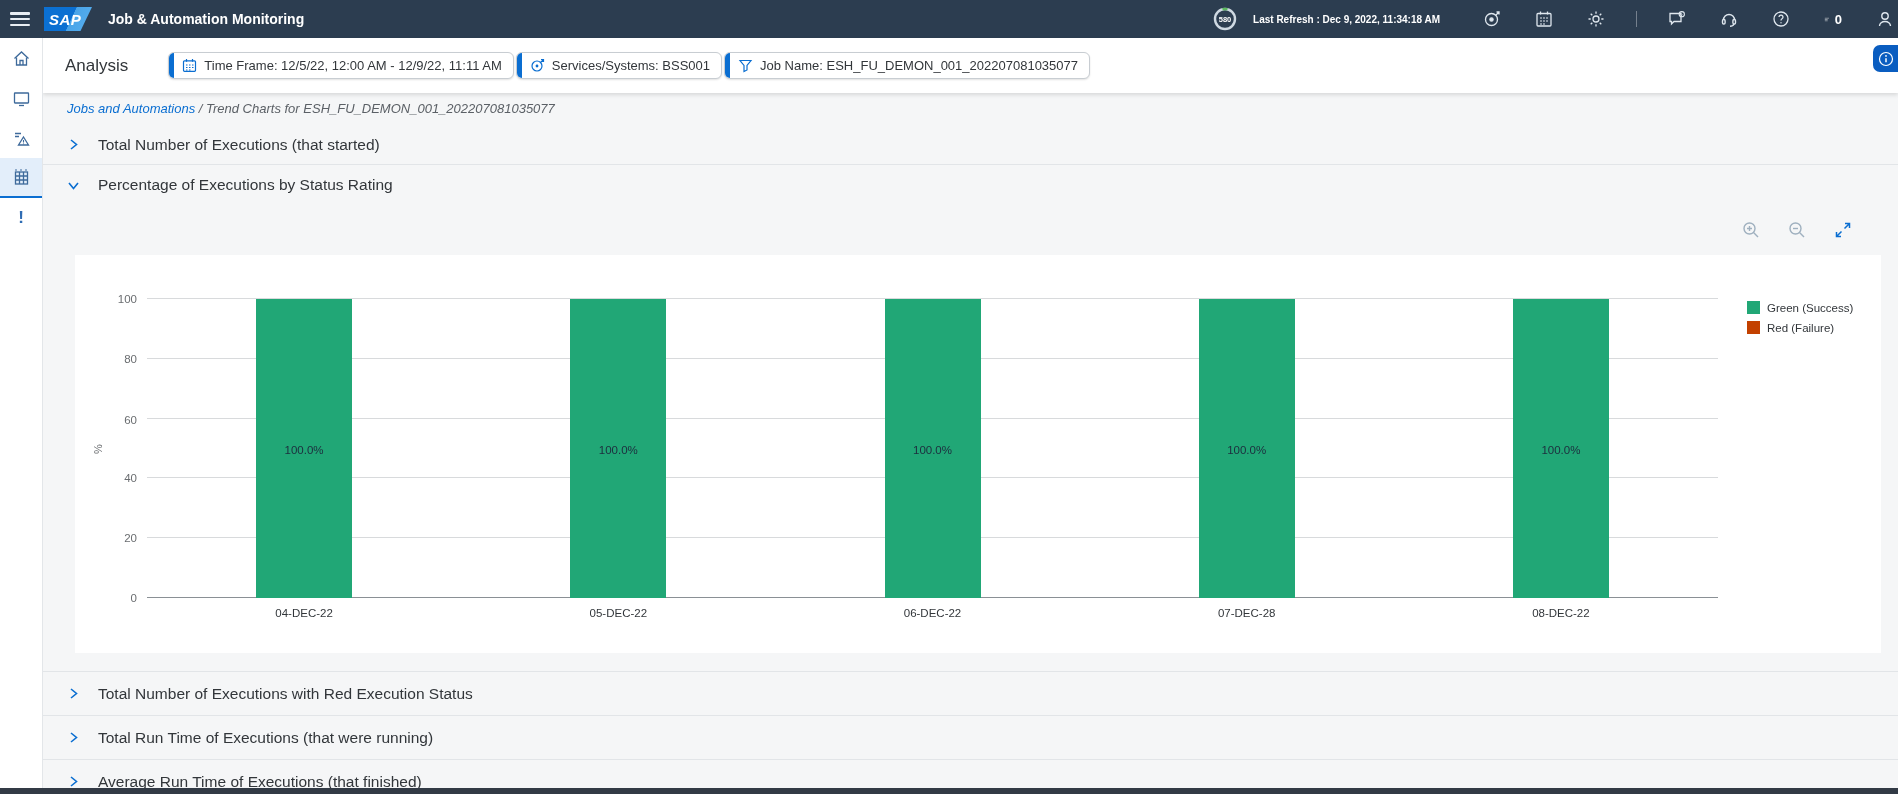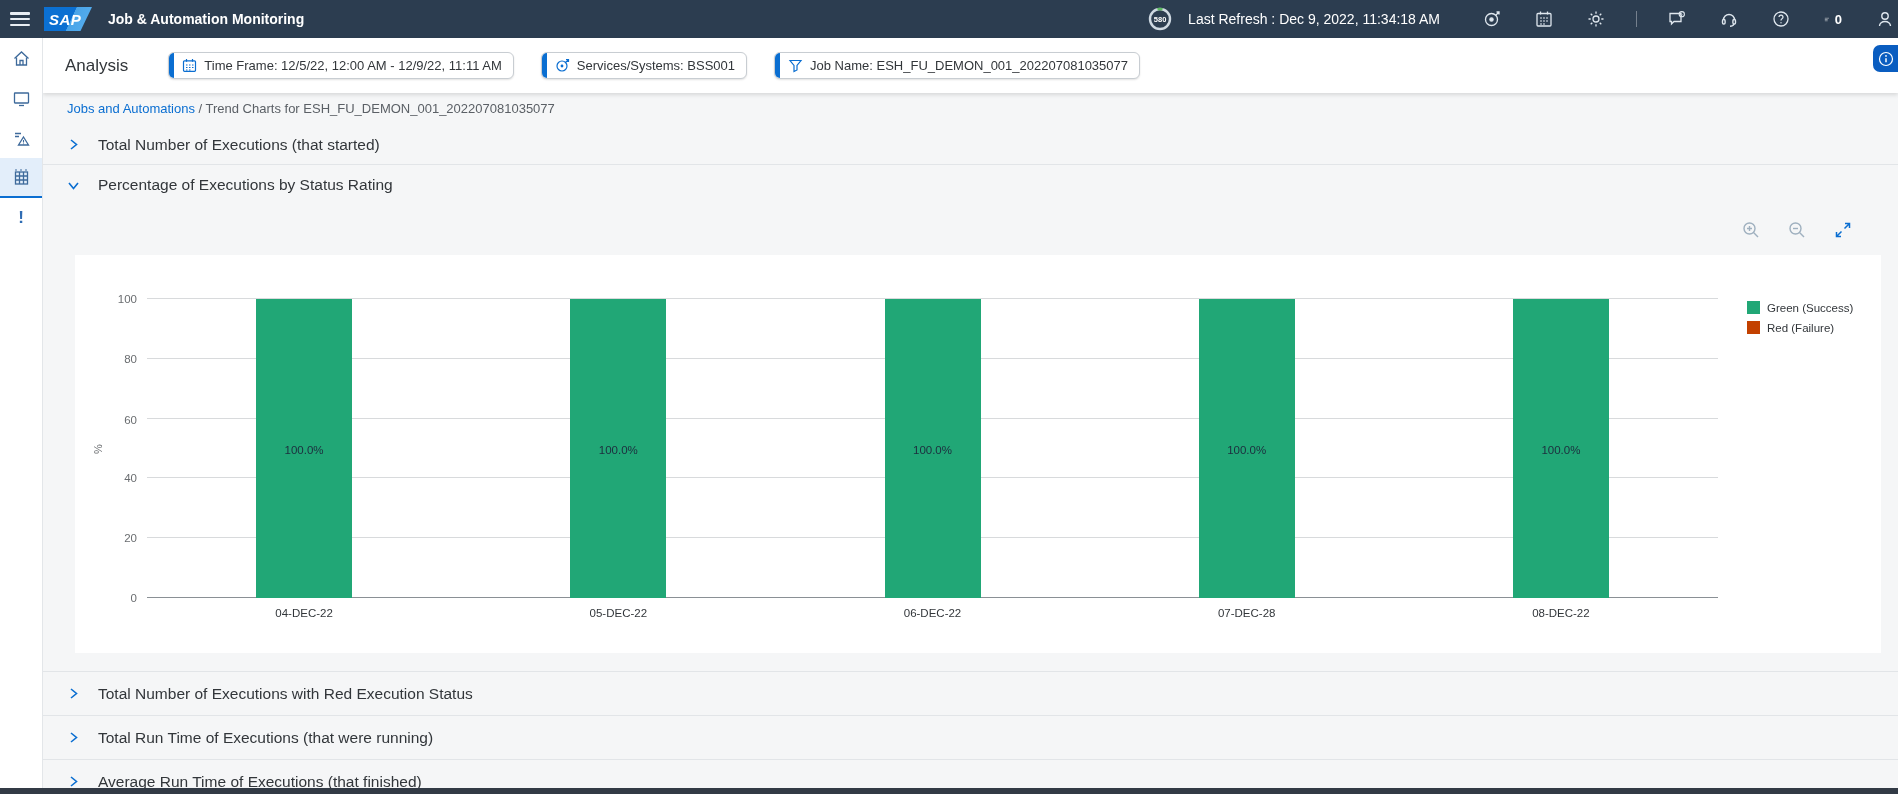--- a/index.html
+++ b/index.html
@@ -24,32 +24,32 @@
   }
   .sap-logo b { color:#fff; font-style:italic; font-size:15px; letter-spacing:.5px; padding-left:5px; }
   .shell-title { font-size:14px; font-weight:bold; color:#fff; }
   .shell-right { margin-left:auto; display:flex; align-items:center; gap:8px; }
   .refresh-badge { position:relative; width:24px; height:24px; margin-right:8px; }
   .refresh-badge svg { display:block; }
   .refresh-badge .count {
     position:absolute; inset:0; display:flex; align-items:center; justify-content:center;
     font-size:7.5px; font-weight:bold; color:#fff;
   }
-  .last-refresh { font-size:14px; font-weight:normal; color:#fff; margin-right:22px; white-space:nowrap; }
+  .last-refresh { font-size:10px; font-weight:bold; color:#fff; margin-right:22px; white-space:nowrap; }
   .hicon { width:18px; height:18px; color:#dfe7ee; margin:0 13px; cursor:pointer; position:relative; display:flex; align-items:center; }
   .hicon svg { width:18px; height:18px; }
   .hdivider { width:1px; height:16px; background:rgba(255,255,255,.35); margin:0 10px; }
   .notif { display:flex; align-items:center; gap:5px; font-size:13px; font-weight:bold; color:#fff; }
   
   .subheader {
     position:absolute; top:38px; left:43px; right:0; height:55px; background:#fff;
     display:flex; align-items:center; box-shadow:0 2px 4px rgba(0,0,0,.12); z-index:5;
   }
   .page-title { font-size:17px; color:#32363a; margin:0 40px 0 22px; }
-  .chips { display:flex; align-items:center; gap:27px; }
+  .chips { display:flex; align-items:center; gap:2px; }
   .chip {
     display:flex; align-items:center; height:27px; background:#fff;
     border:1px solid #c8cdd2; border-radius:6px; box-shadow:0 1px 2px rgba(0,0,0,.12);
     overflow:hidden; cursor:pointer; white-space:nowrap;
   }
   .chip .accent { width:5px; align-self:stretch; background:#0a6ed1; }
   .chip .cicon { width:15px; height:15px; color:#0a6ed1; margin:0 7px 0 8px; display:flex; }
   .chip .cicon svg { width:15px; height:15px; }
   .chip .clabel { font-size:13px; color:#32363a; padding-right:11px; }
   .info-btn {
@@ -62,21 +62,21 @@
   .sidebar {
     position:absolute; top:38px; left:0; bottom:6px; width:43px; background:#fff;
     border-right:1px solid #e3e6e9; display:flex; flex-direction:column; align-items:stretch; z-index:6;
   }
   .nav-item { height:40px; display:flex; align-items:center; justify-content:center; color:#3e6a9b; cursor:pointer; }
   .nav-item svg { width:19px; height:19px; }
   .nav-item.selected { background:#e3eefa; border-bottom:2px solid #0a6ed1; }
   .nav-item.excl { font-size:17px; font-weight:bold; color:#2f6cb3; }
   
   .content { position:absolute; top:79px; left:43px; right:0; bottom:6px; background:#f5f6f7; overflow:hidden; }
-  .breadcrumb { padding:22px 0 9px 24px; font-size:13px; color:#5b6066; }
+  .breadcrumb { padding:22px 0 9px 24px; font-size:13px; color:#5b6066;font-style:italic; }
   .breadcrumb a { color:#0a6ed1; text-decoration:none; cursor:pointer; }
   .section-row { height:40px; display:flex; align-items:center; padding-left:24px; gap:18px; cursor:pointer; }
   .section-row .chev { width:13px; height:13px; color:#0a6ed1; display:flex; }
   .section-row .chev svg { width:13px; height:13px; }
   .section-title { font-size:15.5px; color:#32363a; }
   .divider { border-bottom:1px solid #e2e5e8; }
   .rows-bottom { margin-top:18px; border-top:1px solid #e2e5e8; }
   .rows-bottom .section-row { height:44px; border-bottom:1px solid #e2e5e8; }
   
   .chart-toolbar { height:50px; display:flex; align-items:center; justify-content:flex-end; gap:28px; padding-right:46px; }

